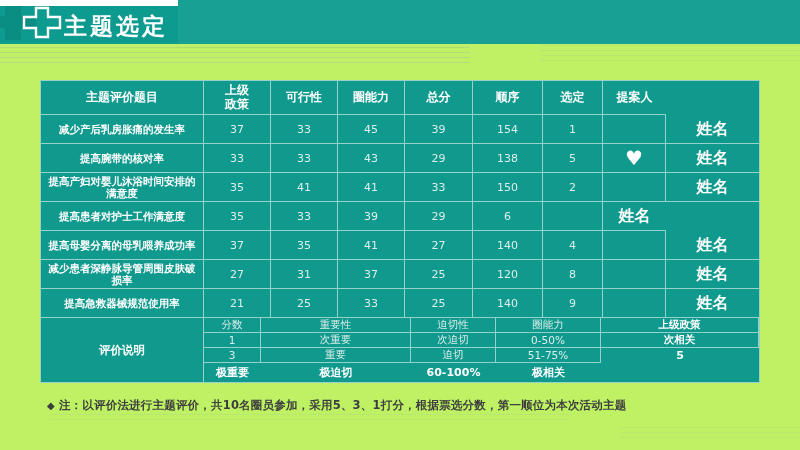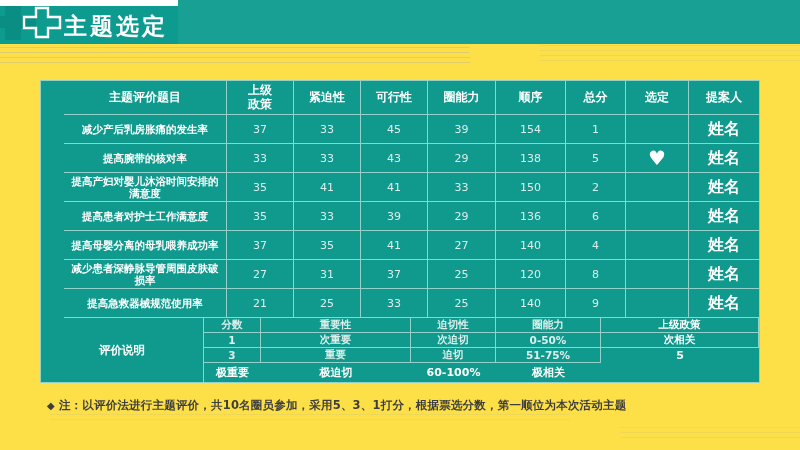--- a/index.html
+++ b/index.html
@@ -1,17 +1,17 @@
 <!DOCTYPE html>
 <html><head>
 <meta charset="utf-8">
 <style>
   html,body{margin:0;padding:0;width:800px;height:450px;overflow:hidden;
     background:#ffffff;font-family:"DejaVu Sans","Liberation Sans",sans-serif;}
-  .stage{position:relative;width:800px;height:450px;background:#fde047;}
+  .stage{position:relative;width:800px;height:450px;background:#bef264;}
 
   
   .banner{position:absolute;left:0;top:0;width:800px;height:44px;background:#0d9b8f;}
   .banner-lighter{position:absolute;left:178px;top:0;width:622px;height:44px;
     background:rgba(255,255,255,0.05);}
   .banner-notch{position:absolute;left:0;top:0;width:178px;height:6px;background:#ffffff;}
   .cross-teal{position:absolute;left:-14px;top:4px;}
   .cross-outline{position:absolute;left:22px;top:6px;}
   .page-title{position:absolute;left:64px;top:11px;margin:0;font-size:23px;
     font-weight:bold;color:#ffffff;letter-spacing:3px;}
@@ -20,40 +20,40 @@
   .stripes{position:absolute;
     background:repeating-linear-gradient(180deg,rgba(170,170,170,0.35) 0 1px,transparent 1px 5px);}
   .s1{left:0;top:47px;width:470px;height:18px;}
   .s2{left:540px;top:45px;width:260px;height:16px;opacity:.55;}
   .s3{left:50px;top:414px;width:520px;height:10px;opacity:.5;}
   .s4{left:620px;top:427px;width:180px;height:12px;opacity:.45;}
 
   
   .qc-table{position:absolute;left:40px;top:80px;width:720px;box-sizing:border-box;
     background:#10998d;border:1px solid rgba(255,255,255,0.55);color:#ffffff;}
-  .grid-row{display:grid;grid-template-columns:163px 67px 67px 67px 68px 70px 60px 63px 1fr;margin-left:23px;}
+  .grid-row{display:grid;grid-template-columns:163px 67px 67px 67px 68px 70px 60px 63px 1fr;}
   .cell{display:flex;align-items:center;justify-content:center;box-sizing:border-box;
     text-align:center;border-right:1px solid rgba(255,255,255,0.55);
     border-bottom:1px solid rgba(255,255,255,0.55);overflow:hidden;}
   .grid-row .cell:last-child{border-right:none;}
   .t-header{height:34px;}
   .t-header .cell{font-weight:bold;font-size:12px;line-height:1.12;white-space:pre-line;}
   .t-row{height:29px;}
   .topic{font-weight:bold;font-size:10.5px;line-height:1.15;padding:0 4px;}
   .num{font-size:11px;color:#dcefec;}
   .name{font-weight:bold;font-size:16px;}
   .heart{font-size:20px;line-height:1;color:#ffffff;}
 
   
   .lg{display:grid;grid-template-columns:163px 57px 150px 85px 105px 1fr;
     grid-template-rows:15px 15px 15px 19px;}
   .lg-label{grid-row:1 / span 4;grid-column:1;display:flex;align-items:center;
     justify-content:center;font-weight:bold;font-size:11.5px;box-sizing:border-box;
     border-right:1px solid rgba(255,255,255,0.55);}
-  .lg .cell{font-size:10.5px;color:#dcefec;font-weight:bold;}
+  .lg .cell{font-size:10.5px;color:#dcefec;}
   .lg .cell.strong{font-weight:bold;color:#ffffff;}
   .lg .cell.noline{border-right:none;border-bottom:none;font-weight:bold;
     color:#ffffff;font-size:11px;}
 
   
   .note{position:absolute;left:47px;top:398px;font-size:11.5px;font-weight:bold;
     color:#3e3e3e;letter-spacing:0.2px;}
   .note .bullet{margin-right:4px;font-size:10px;}
 </style>
 </head>
@@ -77,25 +77,24 @@
   <div class="stripes s2"></div>
   <div class="stripes s3"></div>
   <div class="stripes s4"></div>
 
   <div class="qc-table">
 
     <div class="grid-row t-header">
       <div class="cell">主题评价题目</div>
       <div class="cell">上级
 政策</div>
-      <div class="cell">紧迫性</div>
       <div class="cell">可行性</div>
       <div class="cell">圈能力</div>
+      <div class="cell">总分</div>
       <div class="cell">顺序</div>
-      <div class="cell">总分</div>
       <div class="cell">选定</div>
       <div class="cell">提案人</div>
     </div>
 
     <div class="grid-row t-row">
       <div class="cell topic">减少产后乳房胀痛的发生率</div>
       <div class="cell num">37</div>
       <div class="cell num">33</div>
       <div class="cell num">45</div>
       <div class="cell num">39</div>
@@ -134,21 +133,20 @@
         </div>
       <div class="cell name">姓名</div>
     </div>
 
     <div class="grid-row t-row">
       <div class="cell topic">提高患者对护士工作满意度</div>
       <div class="cell num">35</div>
       <div class="cell num">33</div>
       <div class="cell num">39</div>
       <div class="cell num">29</div>
-      <div class="cell num">136</div>
       <div class="cell num">6</div>
       <div class="cell">
           <span class="heart"></span>
         </div>
       <div class="cell name">姓名</div>
     </div>
 
     <div class="grid-row t-row">
       <div class="cell topic">提高母婴分离的母乳喂养成功率</div>
       <div class="cell num">37</div>

